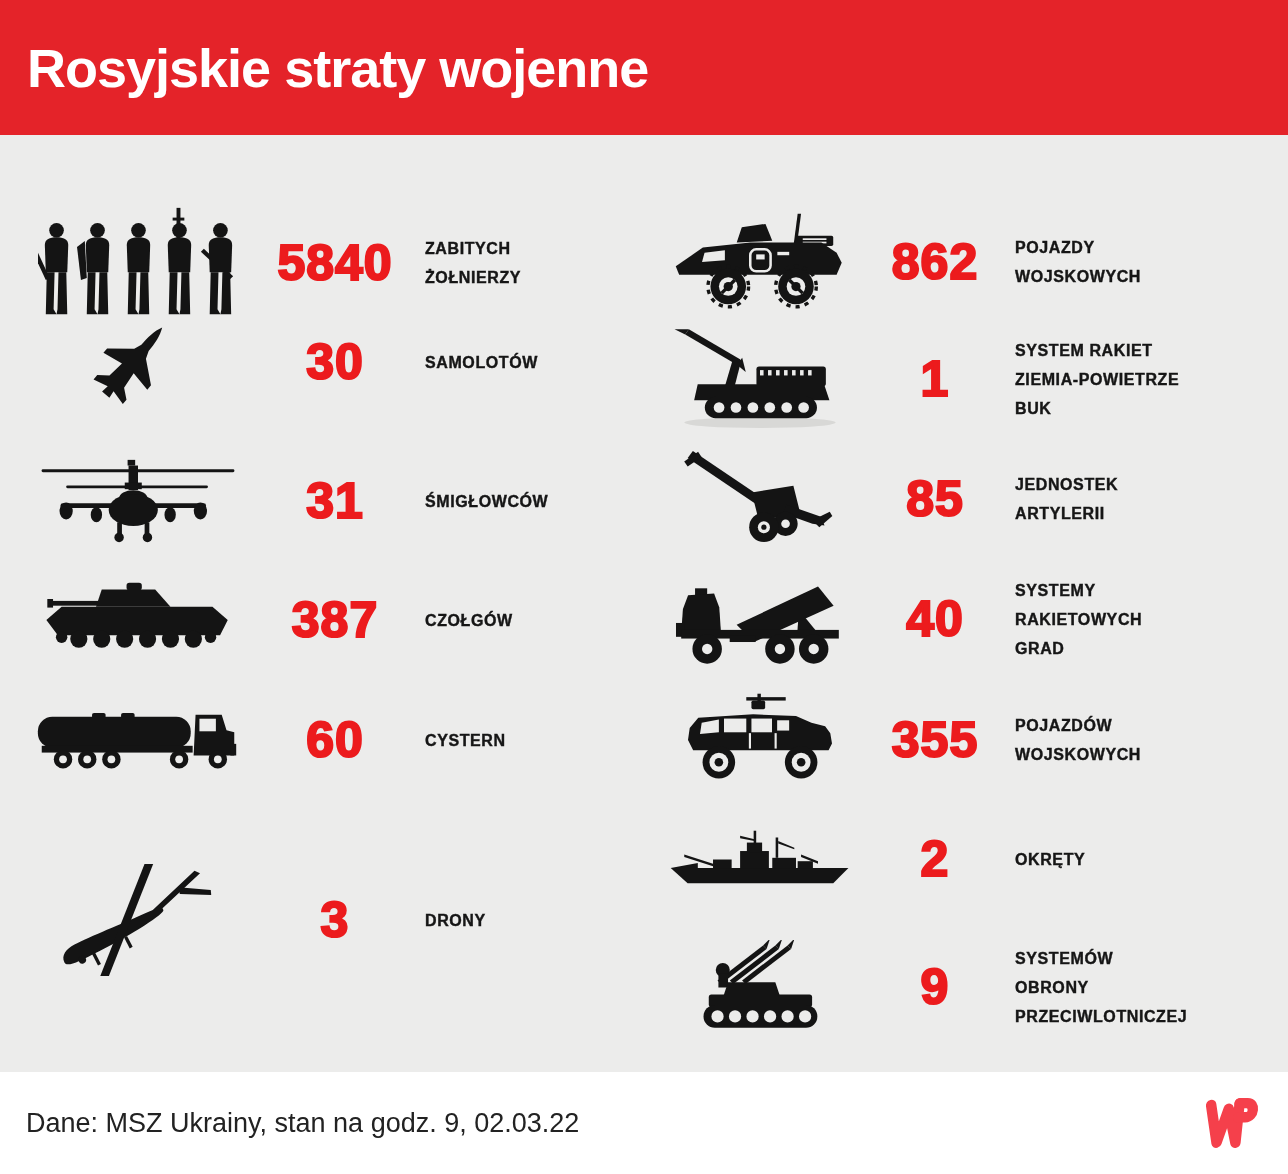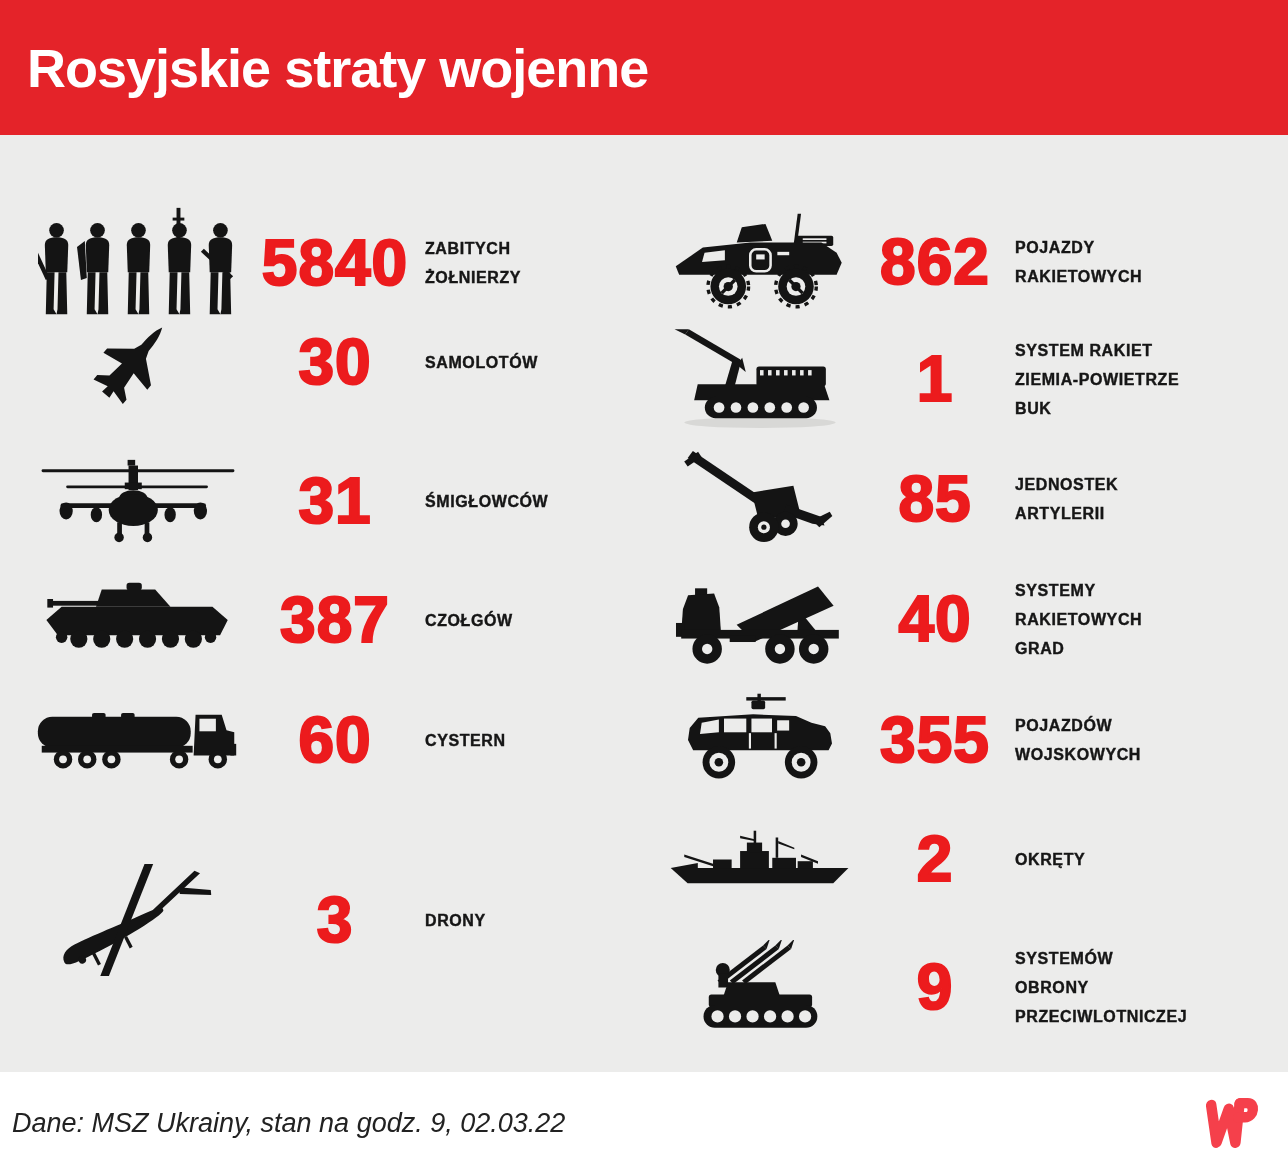--- a/index.html
+++ b/index.html
@@ -10,31 +10,31 @@
   .header { position:absolute; left:0; top:0; width:1288px; height:135px;
             background:#e42329; display:flex; align-items:center; padding:0 27px; }
   .title  { color:#ffffff; font-size:54px; font-weight:700; letter-spacing:-1px; }
 
   .body-bg { position:absolute; left:0; top:135px; width:1288px; height:937px; background:#ececeb; }
 
   .item { position:absolute; display:flex; align-items:center; }
   .icon-cell { display:flex; align-items:center; justify-content:center; }
   .icon-l { width:215px; }
   .icon-r { width:190px; }
-  .num { font-weight:700; font-size:64px; color:#ec1b1d; text-align:center;
+  .num { font-weight:700; font-size:50px; color:#ec1b1d; text-align:center;
          letter-spacing:1px; -webkit-text-stroke:2.2px #ec1b1d; }
   .num-l { width:180px; }
   .num-r { width:160px; }
   .label { font-weight:700; font-size:16px; line-height:29px; color:#161616;
            letter-spacing:0.6px; white-space:pre-line; -webkit-text-stroke:0.4px #161616; }
 
   svg.pict { fill:#141414; }
 
   .footer { position:absolute; left:0; top:1072px; width:1288px; height:102px;
-            background:#ffffff; display:flex; align-items:center; padding:0 12px;font-style:italic; }
+            background:#ffffff; display:flex; align-items:center; padding:0 26px; }
   .source { font-size:27px; color:#222222; font-weight:400; }
   .wp-logo { position:absolute; right:20px; top:1082px; }
 </style>
 </head>
 <body>
 
 <div class="canvas">
 
   <div class="header">
     <div class="title">Rosyjskie straty wojenne</div>
@@ -209,21 +209,21 @@
         <circle cx="70" cy="88" r="11" fill="#ececeb"></circle>
         <circle cx="150" cy="88" r="11" fill="#ececeb"></circle>
         <circle cx="70" cy="88" r="5.5"></circle>
         <circle cx="150" cy="88" r="5.5"></circle>
         <rect x="68" y="77" width="4" height="22" transform="rotate(45 70 88)"></rect>
         <rect x="148" y="77" width="4" height="22" transform="rotate(-45 150 88)"></rect>
       </svg>
     </div>
     <div class="num num-r">862</div>
     <div class="label">POJAZDY
-RAKIETOWYCH</div>
+WOJSKOWYCH</div>
   </div>
 
   <div class="item" style="left:665px;top:320px;width:615px;height:118px">
     <div class="icon-cell icon-r">
       <svg class="pict" width="178" height="100" viewBox="0 0 200 112">
         <ellipse cx="100" cy="105" rx="85" ry="6" fill="#d8d8d6"></ellipse>
         <path d="M74,40 L16,6 L20,0 L78,34 Z"></path>
         <path d="M16,6 L4,0 L20,0 Z"></path>
         <path d="M74,40 L84,48 L80,32 Z"></path>
         <path d="M60,66 L70,32 L79,35 L71,66 Z"></path>

